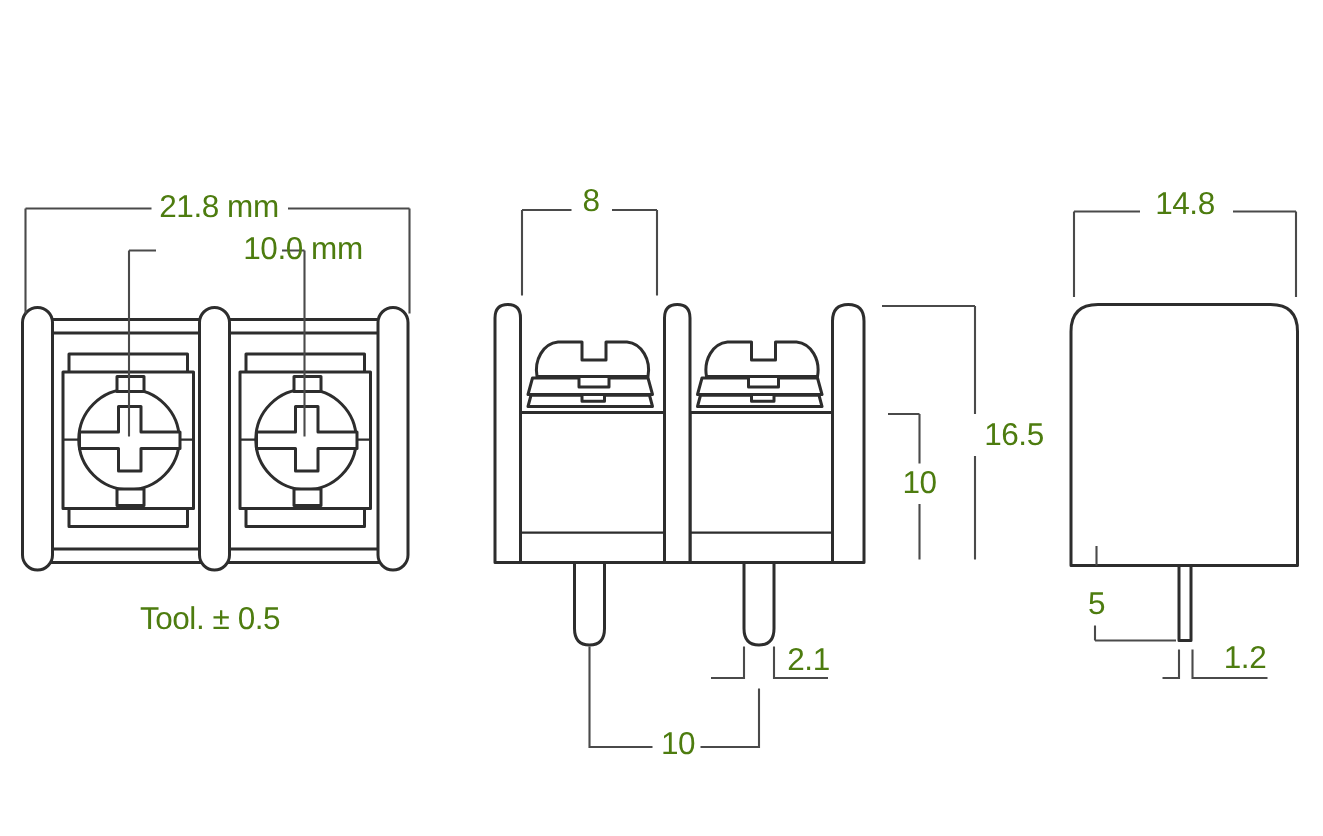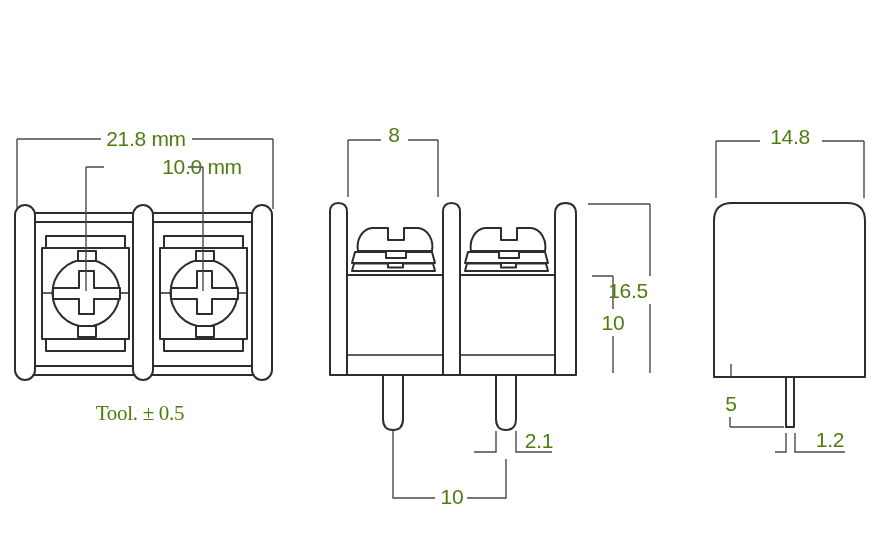--- a/index.html
+++ b/index.html
@@ -103,24 +103,24 @@
     <rect class="part" x="786" y="377" width="8" height="50"></rect>
 
     <path class="dim" d="M716 141 H760 M822 141 H864 M716 141 V198 M864 141 V198"></path>
     <path class="dim" d="M731 364 V377 M730 417 V427 M730 427 H784"></path>
     <path class="dim" d="M786 433 V452 H775 M795 433 V452 H845"></path>
   </g>
 </svg>
 
 <div class="label" style="left:146px;top:138px;">21.8 mm</div>
 <div class="label" style="left:162px;top:166px;margin-left:40px;">10.0 mm</div>
-<div class="label" style="left:140px;top:413px;font-family:Liberation Serif, serif;">Tool. ± 0.5</div>
+<div class="label" style="left:140px;top:413px;">Tool. ± 0.5</div>
 
 <div class="label" style="left:394px;top:134px;">8</div>
-<div class="label" style="left:628px;top:290px;">16.5</div>
+<div class="label" style="left:676px;top:290px;">16.5</div>
 <div class="label" style="left:613px;top:322px;">10</div>
 <div class="label" style="left:539px;top:440px;">2.1</div>
 <div class="label" style="left:452px;top:496px;">10</div>
 
 <div class="label" style="left:790px;top:136px;text-align:right;">14.8</div>
 <div class="label" style="left:731px;top:403px;">5</div>
 <div class="label" style="left:830px;top:439px;">1.2</div>
 
 </div>
 

